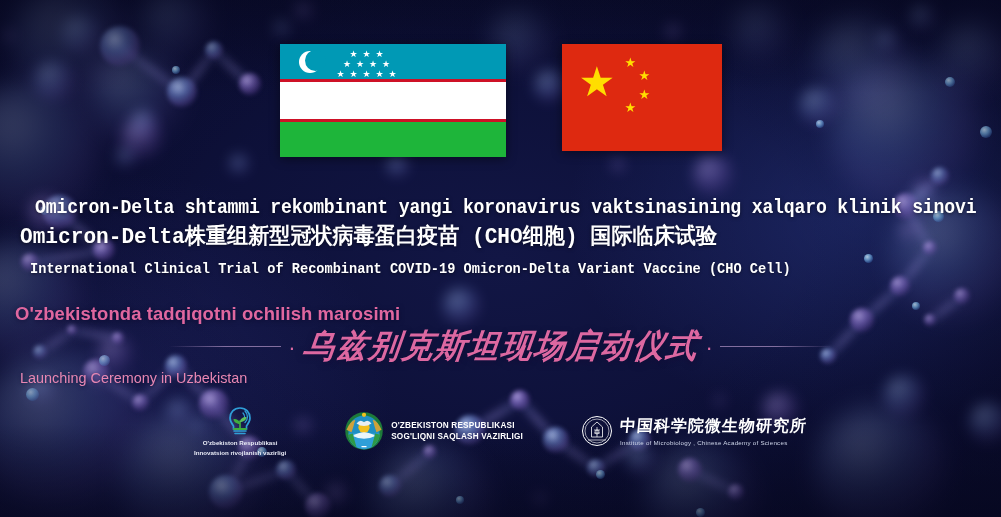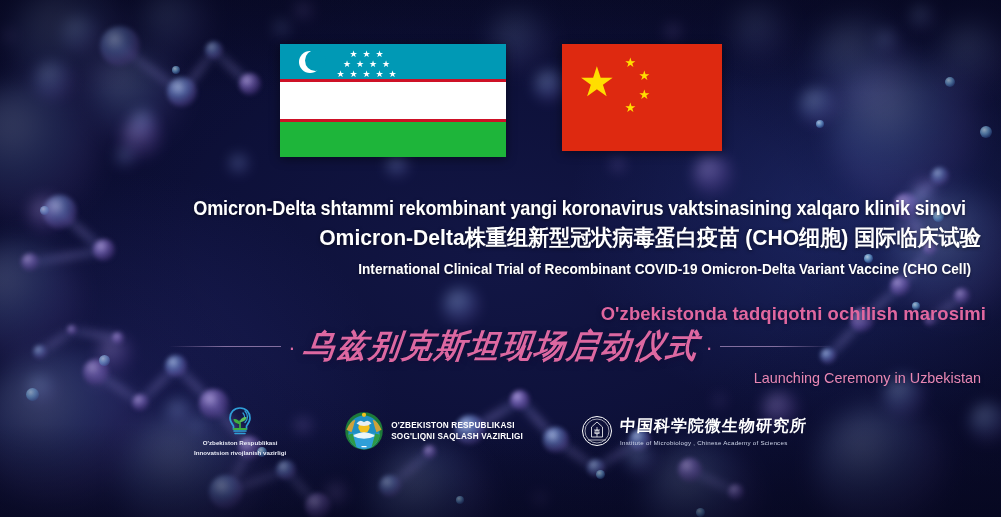--- a/index.html
+++ b/index.html
@@ -146,21 +146,22 @@
     position: absolute;
     color: #ffde00;
     line-height: 1;
   }
 
   
   #titles {
     position: absolute;
     top: 196px;
     left: 0; right: 0;
-    text-align: right;
+    text-align: left;
+    font-family: Liberation Mono, monospace;
   }
   .title-uz {
     color: #ffffff;
     font-size: 19.5px;
     font-weight: 700;
     letter-spacing: -0.2px;
     line-height: 1.25;
     transform: scaleX(0.93);
     white-space: nowrap;
     text-shadow: 0 1px 4px rgba(0,0,0,0.55);
@@ -184,21 +185,21 @@
     transform: scaleX(0.94);
     white-space: nowrap;
     text-shadow: 0 1px 3px rgba(0,0,0,0.5);
   }
 
   
   #ceremony {
     position: absolute;
     top: 303px;
     left: 0; right: 0;
-    text-align: right;
+    text-align: left;
   }
   .cer-uz {
     color: #e0679f;
     font-size: 19px;
     font-weight: 700;
     letter-spacing: 0.1px;
     transform: scaleX(0.97);
     white-space: nowrap;
     text-shadow: 0 1px 5px rgba(10,5,40,0.6);
   }

